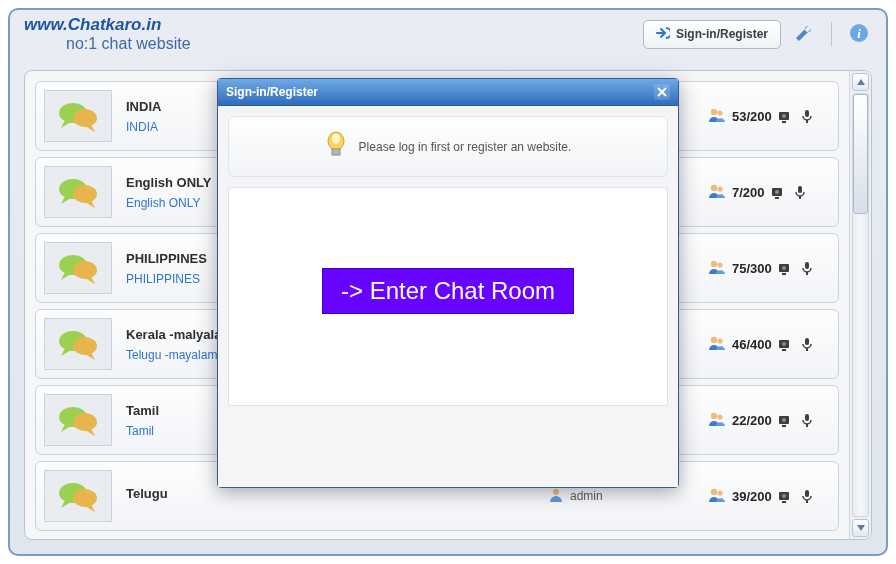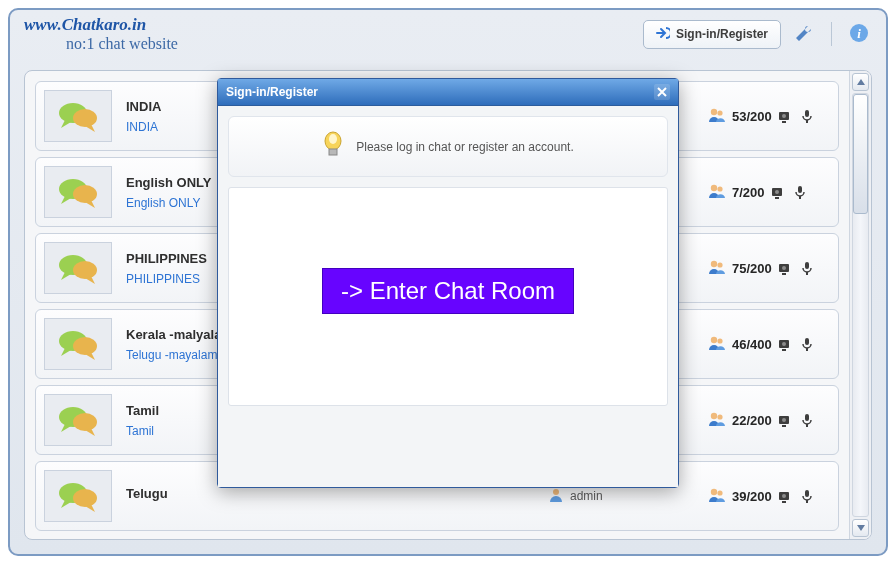--- a/index.html
+++ b/index.html
@@ -22,21 +22,21 @@
     position: relative;
     overflow: hidden;
   }
   .topbar {
     height: 48px;
     display: flex;
     align-items: center;
     padding: 0 14px;
     justify-content: space-between;
   }
-  .brand { line-height: 1.1; font-family: Liberation Serif, serif; }
+  .brand { line-height: 1.1; }
   .brand .site {
     color: #1a52a5;
     font-weight: bold;
     font-size: 17px;
     font-style: italic;
   }
   .brand .tag {
     color: #3a67a5;
     font-size: 16px;
     padding-left: 42px;
@@ -307,21 +307,21 @@
           <div class="room-info"><div class="room-title">PHILIPPINES</div><a class="room-link">PHILIPPINES</a></div>
           <div class="room-admin"></div>
           <div class="room-right">
             <div class="room-count">
               <span><svg width="18" height="16" viewBox="0 0 18 16">
                   <circle cx="6" cy="5" r="3.2" fill="#f0b97a"></circle>
                   <path d="M1 15 a5 5 0 0 1 10 0 Z" fill="#3a7acb"></path>
                   <circle cx="12" cy="6" r="2.6" fill="#f0b97a"></circle>
                   <path d="M8 15 a4.6 4.6 0 0 1 9 0 Z" fill="#5c9be0"></path>
                 </svg></span>
-              <span>75/200</span>
+              <span>75/300</span>
             </div>
             <div class="room-icons">
               <span><svg width="16" height="14" viewBox="0 0 16 14">
                   <rect x="1" y="3" width="10" height="8" rx="1" fill="#3b3b3b"></rect>
                   <rect x="4" y="12" width="4" height="2" fill="#3b3b3b"></rect>
                   <circle cx="6" cy="7" r="2" fill="#8a8a8a"></circle>
                 </svg></span>
               <span><svg width="14" height="14" viewBox="0 0 14 14">
                   <rect x="5" y="1" width="4" height="7" rx="2" fill="#3b3b3b"></rect>
                   <path d="M3 7 a4 4 0 0 0 8 0" stroke="#3b3b3b" stroke-width="1.5" fill="none"></path>
@@ -475,20 +475,20 @@
     </div>
     <div class="modal-body">
       <div class="info-box">
         <span>
           <svg width="22" height="28" viewBox="0 0 22 28">
             <ellipse cx="11" cy="10" rx="8" ry="9" fill="#f7d45a" stroke="#caa430"></ellipse>
             <rect x="7" y="18" width="8" height="6" fill="#b8b8b8" stroke="#888"></rect>
             <ellipse cx="11" cy="8" rx="4" ry="5" fill="#fff6cc"></ellipse>
           </svg>
         </span>
-        <span>Please log in chat or register an account.</span>
+        <span>Please log in first or register an website.</span>
       </div>
       <div class="content-box">
         <button class="enter-btn">-&gt; Enter Chat Room</button>
       </div>
     </div>
   </div>
 </div>
 
 </body></html>

